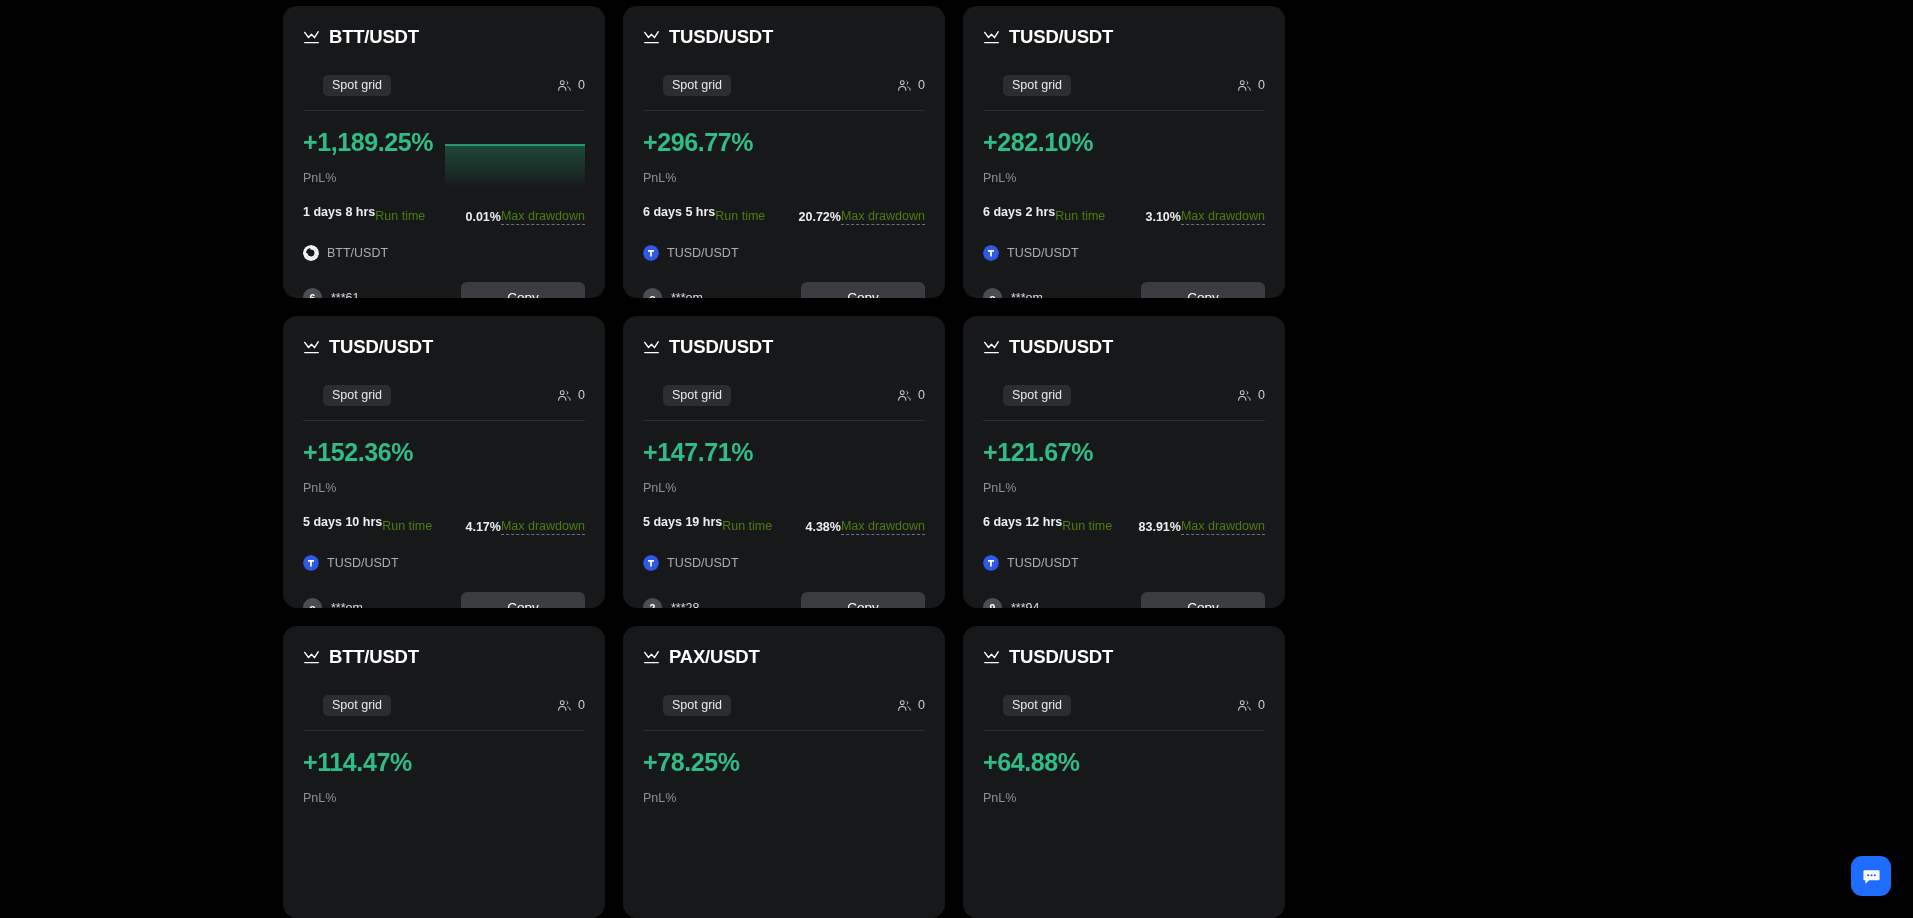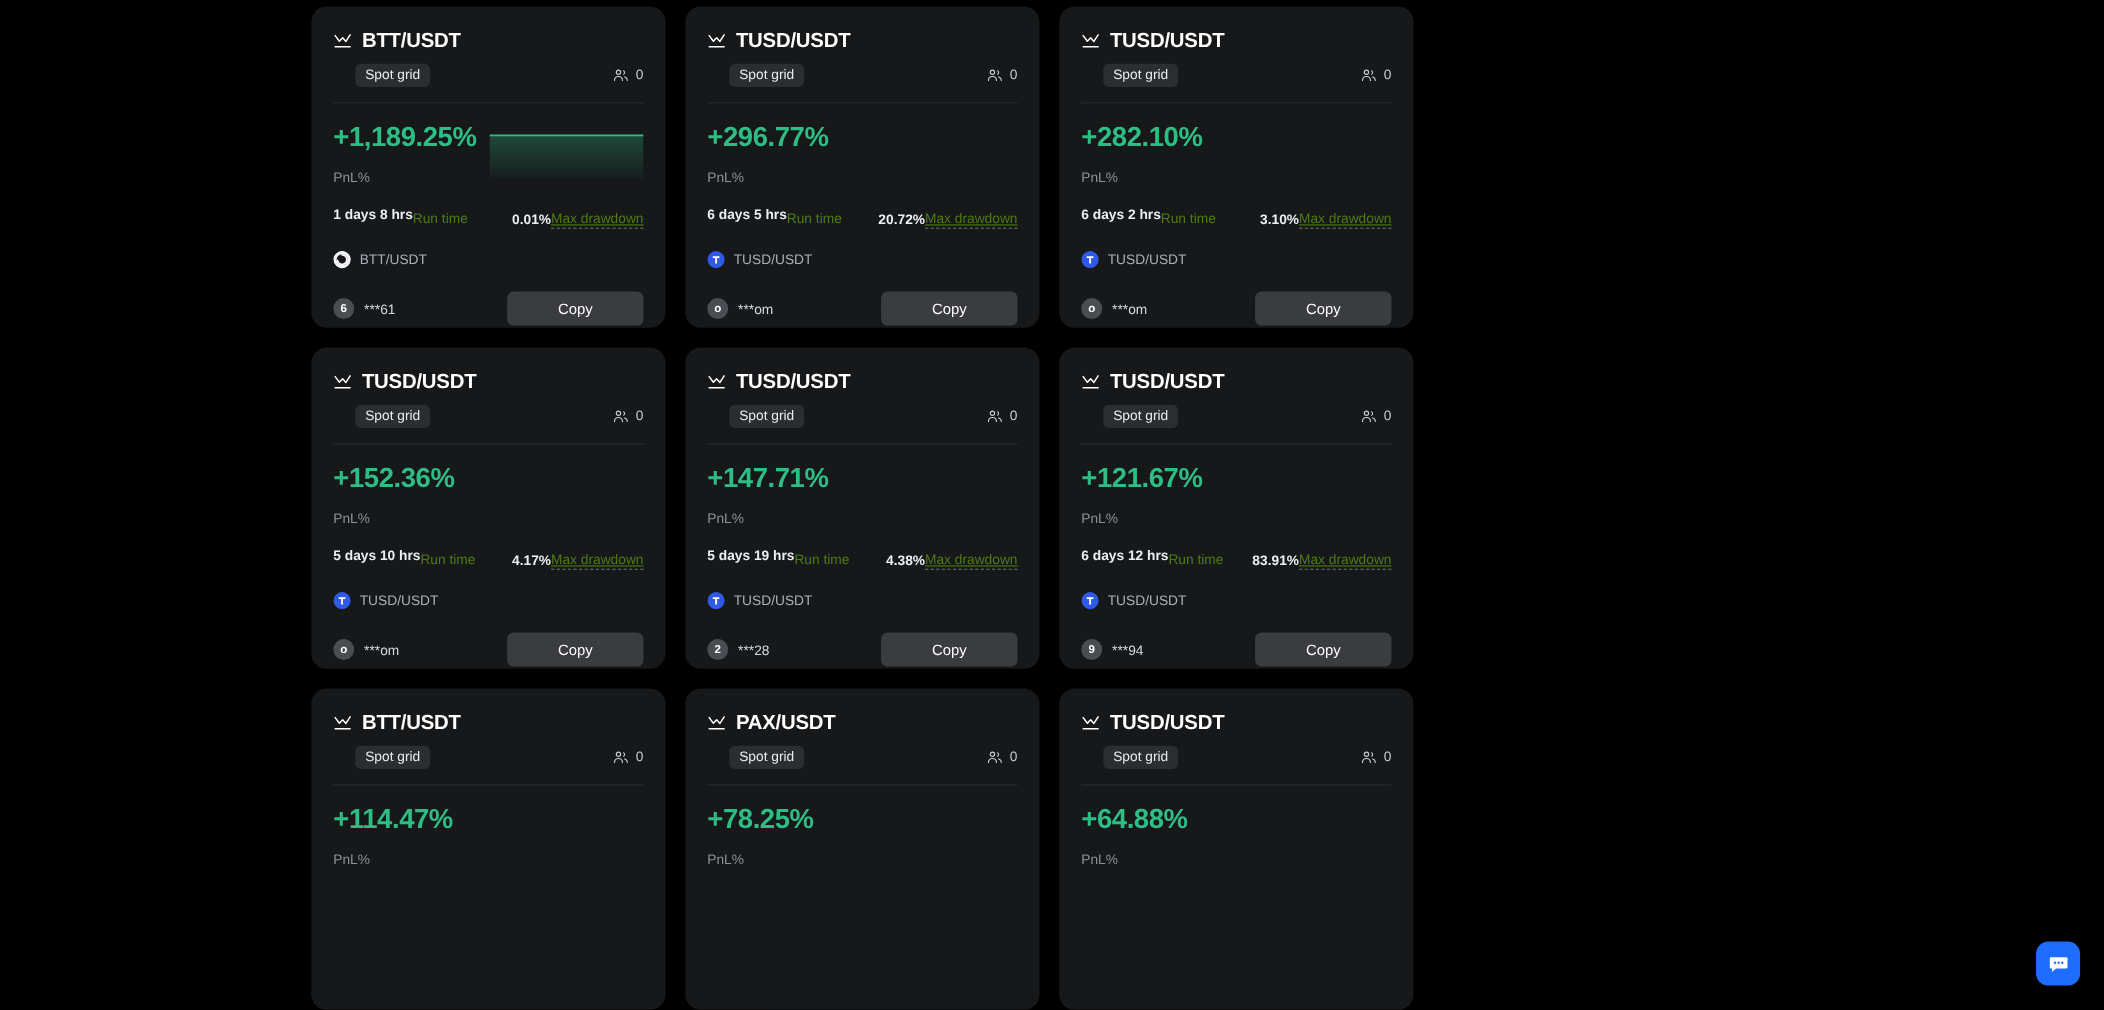--- a/index.html
+++ b/index.html
@@ -42,21 +42,21 @@
     flex: 0 0 auto;
   }
   .pair-name {
     font-size: 18.5px;
     font-weight: bold;
     color: #ffffff;
     letter-spacing: -0.2px;
     line-height: 1;
   }
   .sub-row {
-    margin-top: 11px;
+    margin-top: 28px;
     display: flex;
     align-items: center;
     justify-content: space-between;
     padding-left: 20px;
   }
   .tag {
     background: #2b2d30;
     color: #e9eaec;
     font-size: 12.5px;
     padding: 4px 9px 5px 9px;
@@ -72,21 +72,21 @@
   }
   .people-icon { width: 15px; height: 15px; display: block; }
   .divider {
     margin-top: 14px;
     height: 1px;
     background: #2a2c2f;
   }
   .pnl-block {
     margin-top: 18px;
     display: flex;
-    align-items: center;
+    align-items: flex-end;
     justify-content: space-between;
   }
   .pnl-left {}
   .pnl-value {
     font-size: 25px;
     font-weight: bold;
     color: #2ebd85;
     letter-spacing: -0.4px;
     line-height: 1.05;
   }
@@ -116,21 +116,20 @@
   }
   .meta-cap {
     margin-top: 4px;
     font-size: 12.5px;
     color: #4d7c0f;
     line-height: 1.2;
   }
   .meta-cap.dashed {
     border-bottom: 1px dashed #6d727a;
     padding-bottom: 0;
-    text-decoration: underline;
   }
   .asset-row {
     margin-top: 20px;
     display: flex;
     align-items: center;
     gap: 8px;
   }
   .asset-icon {
     width: 16px; height: 16px;
     border-radius: 50%;

